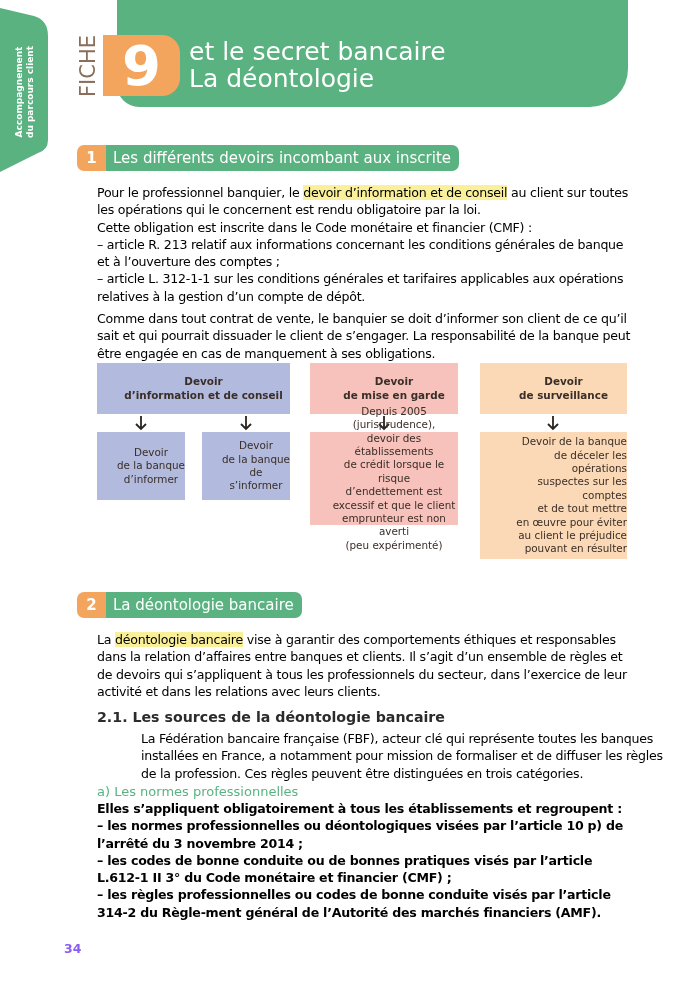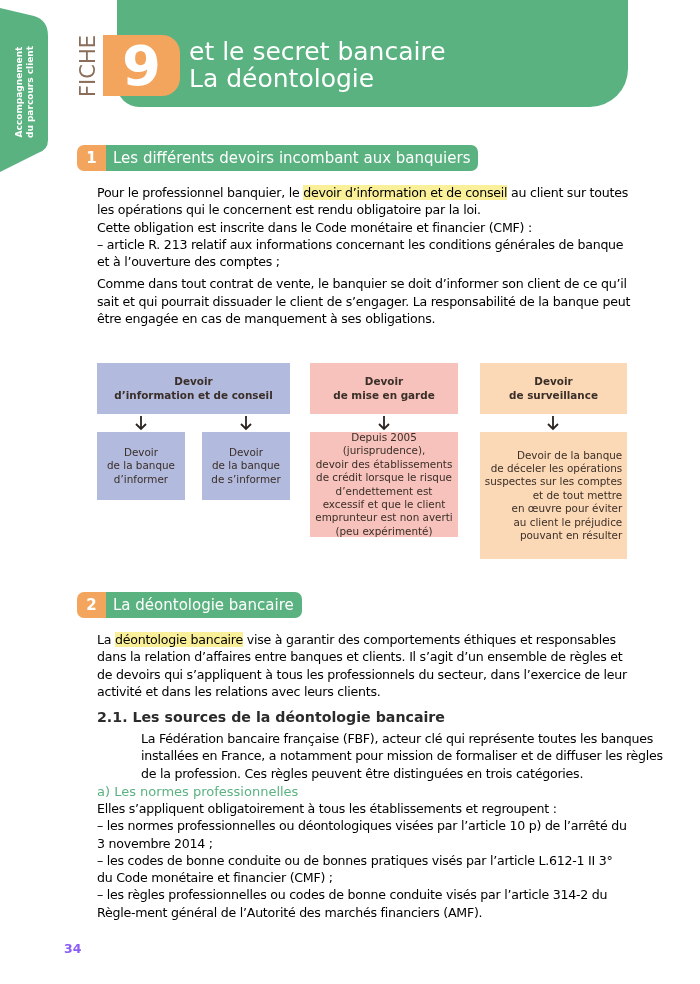--- a/index.html
+++ b/index.html
@@ -62,21 +62,21 @@
       font-family: "DejaVu Sans", sans-serif; font-size: 12.6px; line-height: 17.3px;
       color: #000000; letter-spacing: -0.25px;
     }
     .body-text p { margin: 0; }
     .body-text .gap { height: 5px; }
     .hl { background: #fbf09a; }
 
     .box {
       position: absolute; display: flex; align-items: center; justify-content: center;
       text-align: center; font-family: "DejaVu Sans", sans-serif; font-size: 10.4px; line-height: 13.4px;
-      color: #3a2e28; white-space: pre-line;
+      color: #3a2e28; white-space: pre-line; padding-left: 20px;
     }
     .box.head { font-weight: bold; }
     .blue { background: #b2bade; }
     .pink { background: #f6c2bb; }
     .peach { background: #fcd9b6; }
     .arrow { position: absolute; width: 12px; height: 16px; }
 
     .sub-heading {
       position: absolute; left: 97px; font-weight: bold; font-size: 14.2px; color: #2b2b2b;
     }
@@ -105,27 +105,28 @@
 <div class="fiche-number-box">
   <span class="fiche-number">9</span>
 </div>
 <div class="header-title">
   <span>et le secret bancaire</span>
   <span>La déontologie</span>
 </div>
 
 <div class="section-bar" style="top:145px;">
   <div class="section-num">1</div>
-  <div class="section-title">Les différents devoirs incombant aux banquiers</div>
+  <div class="section-title">Les différents devoirs incombant aux inscrite</div>
 </div>
 
 <div class="body-text" style="top:184px;">
   <p><span>Pour le professionnel banquier, le </span><span class="hl">devoir d’information et de conseil</span><span> au client sur toutes les opérations qui le concernent est rendu obligatoire par la loi.</span></p>
   <p>Cette obligation est inscrite dans le Code monétaire et financier (CMF) :</p>
   <p>– article R. 213 relatif aux informations concernant les conditions générales de banque et à l’ouverture des comptes ;</p>
+  <p>– article L. 312-1-1 sur les conditions générales et tarifaires applicables aux opérations relatives à la gestion d’un compte de dépôt.</p>
   <div class="gap"></div>
   <p>Comme dans tout contrat de vente, le banquier se doit d’informer son client de ce qu’il sait et qui pourrait dissuader le client de s’engager. La responsabilité de la banque peut être engagée en cas de manquement à ses obligations.</p>
 </div>
 
 <div>
 
   <div class="box head blue" style="left:97px; top:363px; width:193px; height:51px;">Devoir
 d’information et de conseil</div>
   <svg class="arrow" style="left:135px; top:415px;" viewBox="0 0 12 16">
       <path d="M6 1 V14 M1 9 L6 14 L11 9" stroke="#2a2420" stroke-width="1.8" fill="none"></path>
@@ -138,21 +139,21 @@
 d’informer</div>
   <div class="box blue" style="left:202px; top:432px; width:88px; height:68px;">Devoir
 de la banque
 de s’informer</div>
 
   <div class="box head pink" style="left:310px; top:363px; width:148px; height:51px;">Devoir
 de mise en garde</div>
   <svg class="arrow" style="left:378px; top:415px;" viewBox="0 0 12 16">
       <path d="M6 1 V14 M1 9 L6 14 L11 9" stroke="#2a2420" stroke-width="1.8" fill="none"></path>
     </svg>
-  <div class="box pink" style="left:310px; top:432px; width:148px; height:105px;">Depuis 2005
+  <div class="box pink" style="left:310px; top:432px; width:148px; height:93px;">Depuis 2005
 (jurisprudence),
 devoir des établissements
 de crédit lorsque le risque
 d’endettement est
 excessif et que le client
 emprunteur est non averti
 (peu expérimenté)</div>
 
   <div class="box head peach" style="left:480px; top:363px; width:147px; height:51px;">Devoir
 de surveillance</div>
@@ -178,20 +179,20 @@
 </div>
 
 <div class="sub-heading" style="top:709px;">2.1. Les sources de la déontologie bancaire</div>
 
 <div class="body-text" style="top:730px;margin-left:44px;">
   <p>La Fédération bancaire française (FBF), acteur clé qui représente toutes les banques installées en France, a notamment pour mission de formaliser et de diffuser les règles de la profession. Ces règles peuvent être distinguées en trois catégories.</p>
 </div>
 
 <div class="sub-sub-heading" style="top:784px;">a) Les normes professionnelles</div>
 
-<div class="body-text" style="top:800px;">
+<div class="body-text" style="top:800px;font-weight:bold;">
   <p>Elles s’appliquent obligatoirement à tous les établissements et regroupent :</p>
   <p>– les normes professionnelles ou déontologiques visées par l’article 10 p) de l’arrêté du 3 novembre 2014 ;</p>
   <p>– les codes de bonne conduite ou de bonnes pratiques visés par l’article L.612-1 II 3° du Code monétaire et financier (CMF) ;</p>
   <p>– les règles professionnelles ou codes de bonne conduite visés par l’article 314-2 du Règle-ment général de l’Autorité des marchés financiers (AMF).</p>
 </div>
 
 <div class="page-number">34</div>
 
 </body></html>

